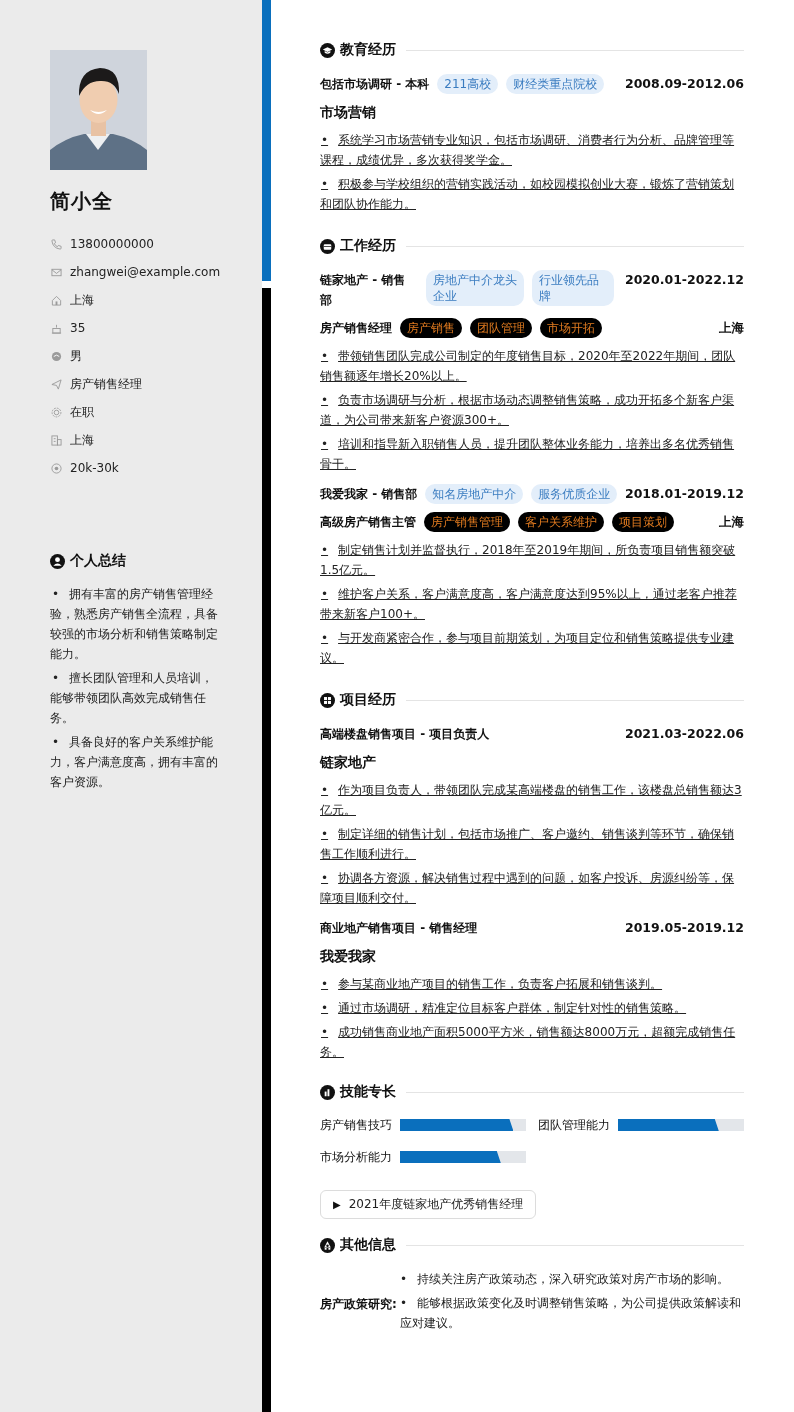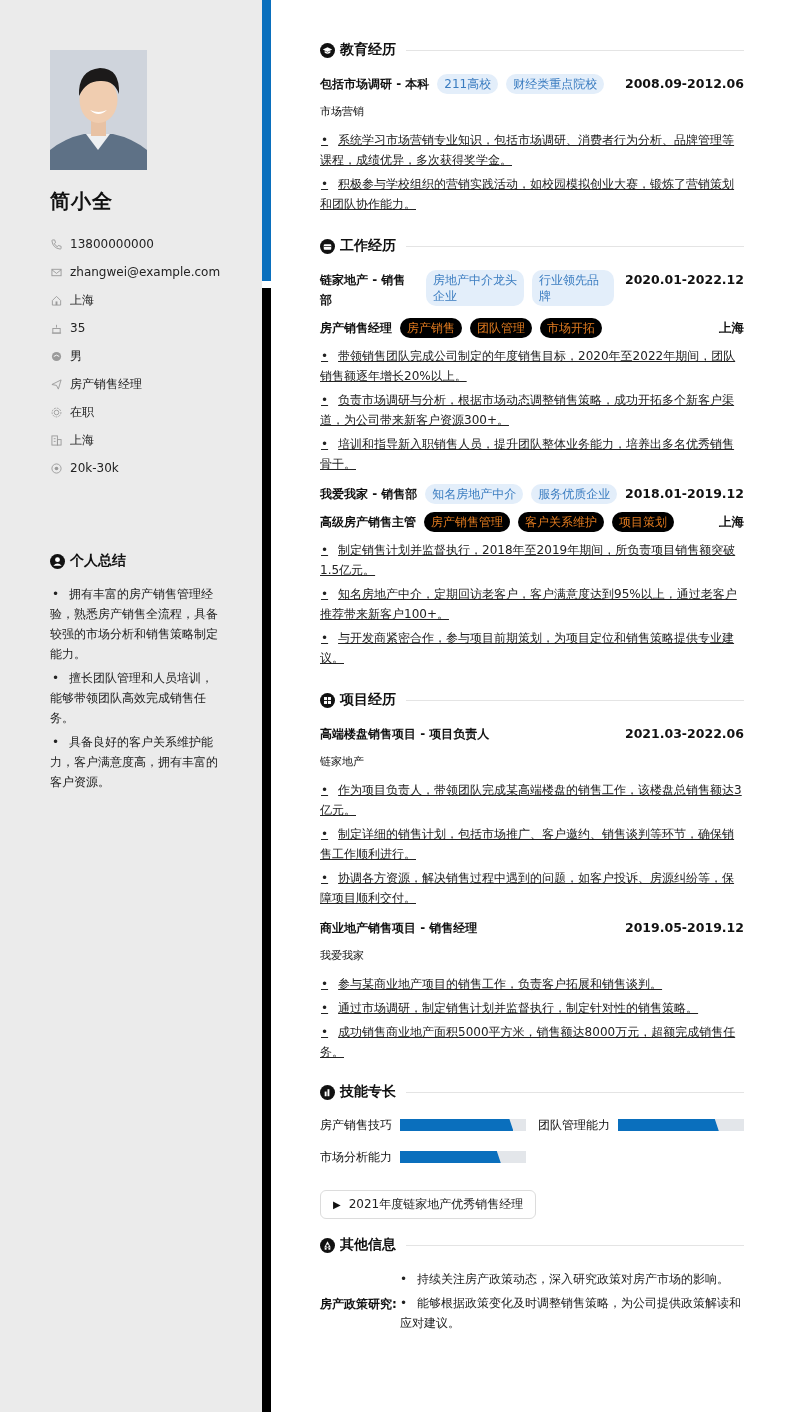--- a/index.html
+++ b/index.html
@@ -38,21 +38,21 @@
   .row { display: flex; align-items: flex-start; justify-content: space-between; margin-bottom: 8px; }
   .row-left { display: flex; align-items: flex-start; flex-wrap: nowrap; }
   .strong { font-size: 12px; font-weight: bold; color: #111; line-height: 20px; white-space: nowrap; }
   .strong.wrap { white-space: normal; width: 92px; }
   .date { font-size: 12.5px; font-weight: bold; color: #111; line-height: 20px; white-space: nowrap; }
   .tag { display: inline-block; font-size: 12px; line-height: 16px; padding: 2px 7px; margin-left: 8px; border-radius: 10px; }
   .tag.blue { background: #e3eefa; color: #3a7cc0; }
   .tag.orange { background: #000000; color: #e07a1f; }
   .tag.wide { width: 98px; white-space: normal; }
   .tag.mid { width: 82px; white-space: normal; }
-  .sub { font-size: 11px; font-weight: normal; color: #111; margin-bottom: 8px; line-height: 20px; }
+  .sub { font-size: 14px; font-weight: bold; color: #111; margin-bottom: 8px; line-height: 20px; }
 
   .bullets { list-style: none; }
   .bullets li { font-size: 12px; line-height: 20px; color: #222; margin-bottom: 4px; text-decoration: underline; }
   .bullets li::before { content: "•"; margin-right: 10px; margin-left: 1px; }
 
   .skills { display: grid; grid-template-columns: 1fr 1fr; column-gap: 12px; row-gap: 14px; }
   .skill { display: flex; align-items: center; height: 18px; }
   .skill-label { font-size: 12px; color: #111; width: 80px; white-space: nowrap; }
   .skill-track { width: 126px; height: 12px; background: #e3e6ea; position: relative; overflow: hidden; }
   .skill-fill { height: 100%; background: #0a6fbd; clip-path: polygon(0 0, calc(100% - 4px) 0, 100% 100%, 0 100%); }
@@ -267,21 +267,21 @@
         <div class="row-left">
           <span class="strong">高级房产销售主管</span>
           <span class="tag orange">房产销售管理</span>
           <span class="tag orange">客户关系维护</span>
           <span class="tag orange">项目策划</span>
         </div>
         <span class="date">上海</span>
       </div>
       <ul class="bullets">
         <li>制定销售计划并监督执行，2018年至2019年期间，所负责项目销售额突破1.5亿元。</li>
-        <li>知名房地产中介，定期回访老客户，客户满意度达到95%以上，通过老客户推荐带来新客户100+。</li>
+        <li>维护客户关系，客户满意度高，客户满意度达到95%以上，通过老客户推荐带来新客户100+。</li>
         <li>与开发商紧密合作，参与项目前期策划，为项目定位和销售策略提供专业建议。</li>
       </ul>
     </div>
   </div>
 
   <div class="section" style="margin-top:20px;">
     <div class="sec-head">
       <svg class="hico" viewBox="0 0 16 16">
           <circle cx="8" cy="8" r="8" fill="#111"></circle>
           <rect x="4.3" y="4.3" width="3.2" height="3.2" fill="#fff"></rect>
@@ -305,21 +305,21 @@
       </ul>
     </div>
     <div class="entry" style="margin-top:10px;">
       <div class="row">
         <span class="strong">商业地产销售项目 - 销售经理</span>
         <span class="date">2019.05-2019.12</span>
       </div>
       <div class="sub">我爱我家</div>
       <ul class="bullets">
         <li>参与某商业地产项目的销售工作，负责客户拓展和销售谈判。</li>
-        <li>通过市场调研，制定销售计划并监督执行，制定针对性的销售策略。</li>
+        <li>通过市场调研，精准定位目标客户群体，制定针对性的销售策略。</li>
         <li>成功销售商业地产面积5000平方米，销售额达8000万元，超额完成销售任务。</li>
       </ul>
     </div>
   </div>
 
   <div class="section" style="margin-top:18px;">
     <div class="sec-head">
       <svg class="hico" viewBox="0 0 16 16">
           <circle cx="8" cy="8" r="8" fill="#111"></circle>
           <rect x="5" y="7" width="2" height="5" fill="#fff"></rect>

